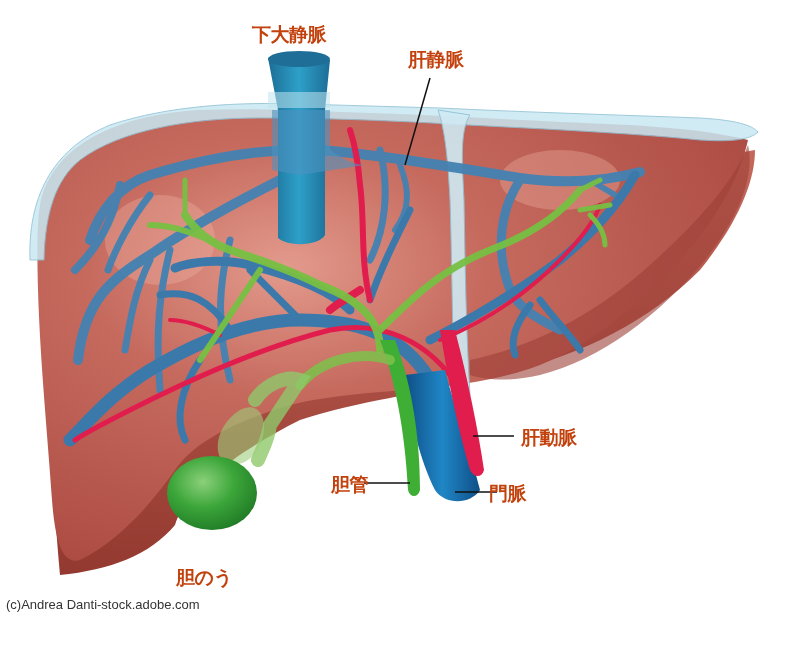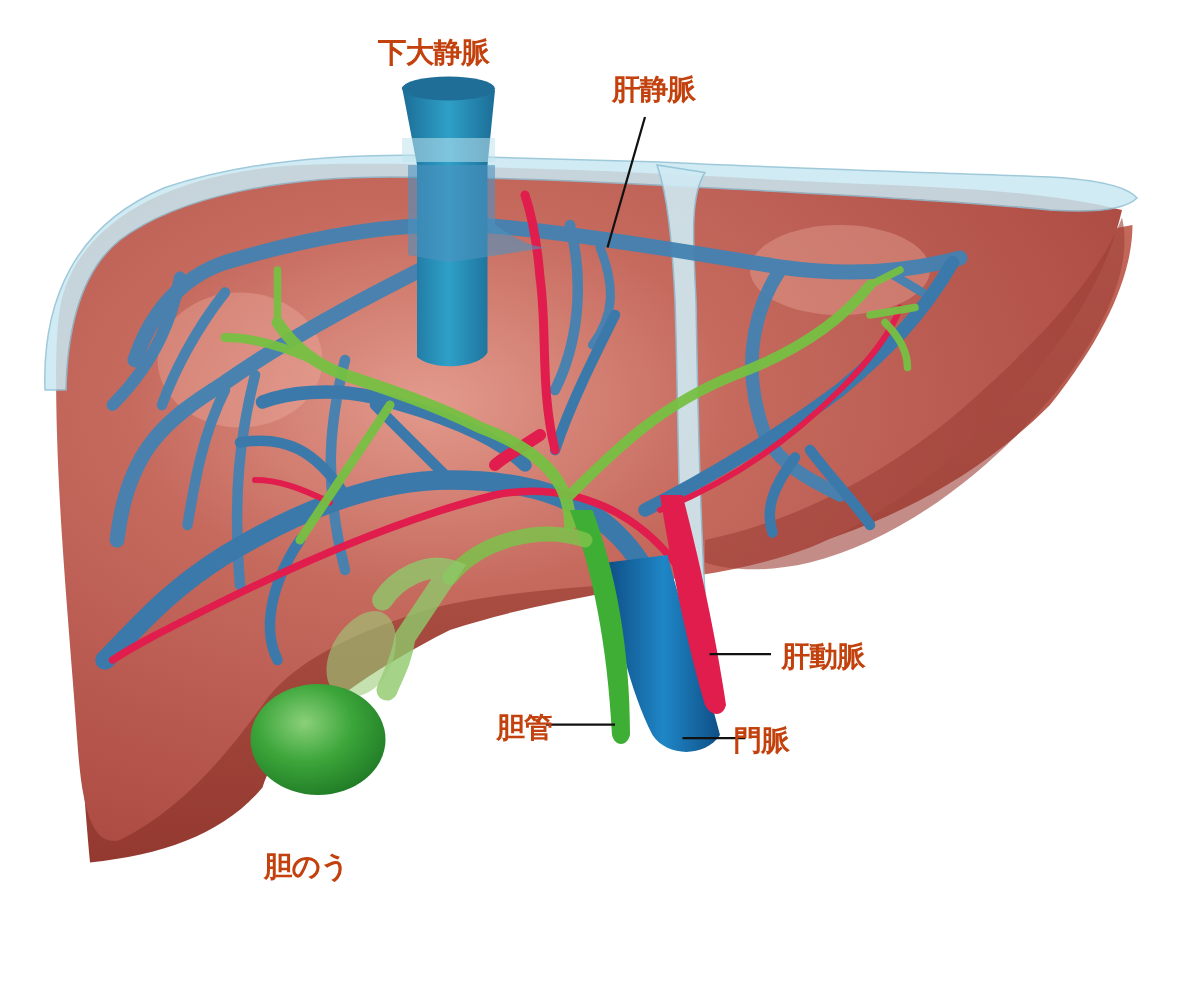--- a/index.html
+++ b/index.html
@@ -129,13 +129,14 @@
       <line x1="455" y1="492" x2="497" y2="492"></line>
     </g>
   </svg>
 
   <span class="label" style="left:252px; top:22px;">下大静脈</span>
   <span class="label" style="left:408px; top:47px;">肝静脈</span>
   <span class="label" style="left:521px; top:425px;text-align:center;">肝動脈</span>
   <span class="label" style="left:331px; top:472px;">胆管</span>
   <span class="label" style="left:489px; top:481px;">門脈</span>
   <span class="label" style="left:164px; top:565px;margin-left:12px;">胆のう</span>
+  <span class="credit">(c)Andrea Danti-stock.adobe.com</span>
 </div>
 
 </body></html>

